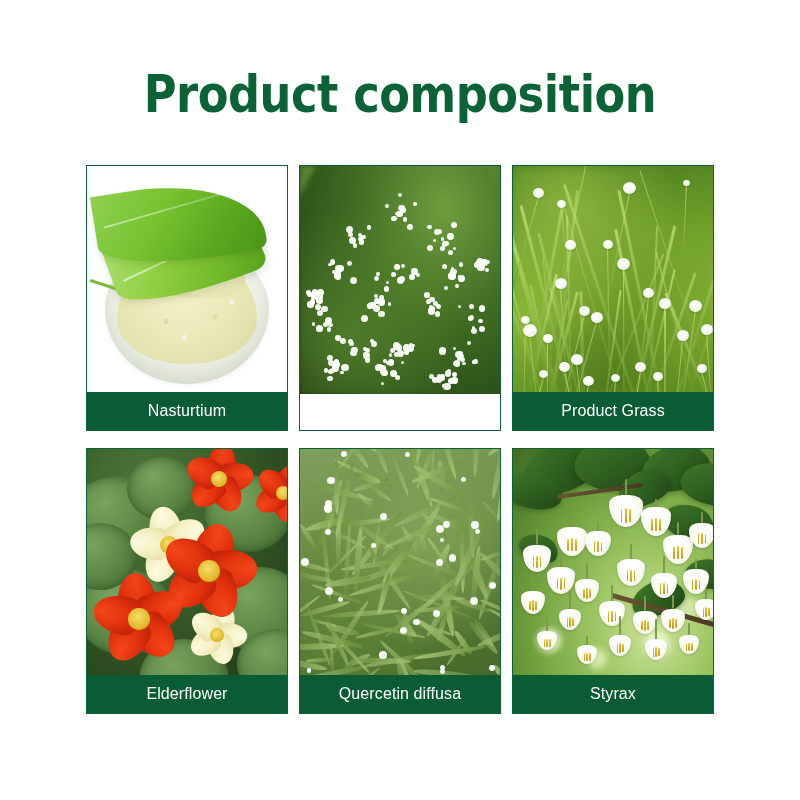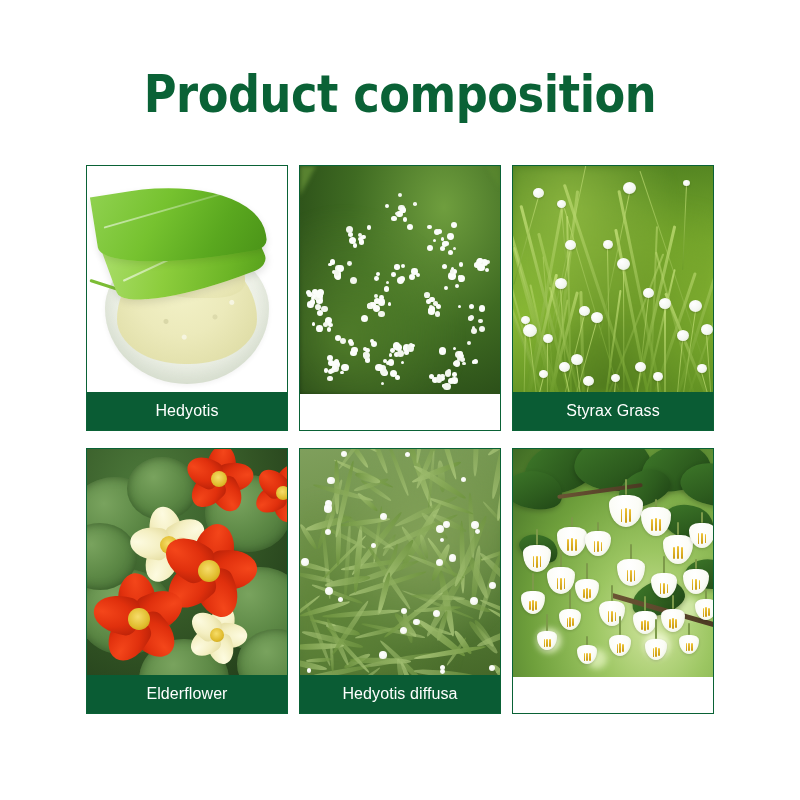--- a/index.html
+++ b/index.html
@@ -305,21 +305,21 @@
         <div class="layer q-bowl"></div>
         <div class="layer q-powder"></div>
         <div class="layer q-powder-speck"></div>
         <div class="layer q-heap"></div>
         <div class="layer q-stem"></div>
         <div class="layer q-leaf-b"></div>
         <div class="layer q-leaf-b-vein"></div>
         <div class="layer q-leaf-a"></div>
         <div class="layer q-leaf-a-vein"></div>
       </div>
-      <div class="caption">Hedyotis</div>
+      <div class="caption">Nasturtium</div>
     </div>
 
     <div class="cell">
       <div class="photo p-elder">
         <div class="layer e-foliage"></div>
         <div id="elder-blooms">
             <span class="bloom" style="left:107.0px;top:57.9px;width:6.0px;height:6.0px;"></span>
             <span class="bloom" style="left:91.0px;top:49.5px;width:5.6px;height:5.6px;"></span>
             <span class="bloom" style="left:85.1px;top:38.2px;width:4.0px;height:4.0px;"></span>
             <span class="bloom" style="left:96.3px;top:44.6px;width:6.7px;height:6.7px;"></span>
@@ -621,21 +621,21 @@
             <span class="layer blade" style="left:144.3px;top:214px;width:1.4px;height:87px;transform-origin:top center;transform:rotate(-3.3deg);opacity:0.8;"></span>
             <span class="button-head" style="left:140px;top:206px;width:10px;height:9.2px;"></span>
             <span class="layer blade" style="left:188.3px;top:206px;width:1.4px;height:84px;transform-origin:top center;transform:rotate(-15.6deg);opacity:0.8;"></span>
             <span class="button-head" style="left:184px;top:198px;width:10px;height:9.2px;"></span>
             <span class="layer blade" style="left:74.8px;top:219px;width:1.4px;height:107px;transform-origin:top center;transform:rotate(9.6deg);opacity:0.8;"></span>
             <span class="button-head" style="left:70px;top:210px;width:11px;height:10.1px;"></span>
             <span class="layer blade" style="left:29.8px;top:211px;width:1.4px;height:122px;transform-origin:top center;transform:rotate(14.2deg);opacity:0.8;"></span>
             <span class="button-head" style="left:26px;top:204px;width:9px;height:8.3px;"></span>
           </div>
       </div>
-      <div class="caption">Styrax Grass</div>
+      <div class="caption">Product Grass</div>
     </div>
 
     <div class="cell">
       <div class="photo p-nast">
         <div id="nast-art">
             <span class="n-leaf" style="left:-18px;top:28px;width:92px;height:82.8px;"></span>
             <span class="n-leaf" style="left:118px;top:26px;width:86px;height:77.4px;"></span>
             <span class="n-leaf" style="left:-10px;top:120px;width:96px;height:86.4px;"></span>
             <span class="n-leaf" style="left:126px;top:118px;width:94px;height:84.60000000000001px;"></span>
             <span class="n-leaf" style="left:52px;top:190px;width:90px;height:81px;"></span>
@@ -843,21 +843,21 @@
             <span class="h-flower" style="left:38.1px;top:147.7px;width:5.2px;height:5.2px;"></span>
             <span class="h-flower" style="left:24.8px;top:50.9px;width:7.1px;height:7.1px;"></span>
             <span class="h-flower" style="left:70.7px;top:93.9px;width:5.1px;height:5.1px;"></span>
             <span class="h-flower" style="left:189.0px;top:133.1px;width:6.8px;height:6.8px;"></span>
             <span class="h-flower" style="left:169.5px;top:148.2px;width:8.1px;height:8.1px;"></span>
             <span class="h-flower" style="left:24.1px;top:55.3px;width:8.3px;height:8.3px;"></span>
             <span class="h-flower" style="left:6.5px;top:219.3px;width:4.9px;height:4.9px;"></span>
             <span class="h-flower" style="left:132.5px;top:160.5px;width:7.8px;height:7.8px;"></span>
           </div>
       </div>
-      <div class="caption">Hedyotis diffusa</div>
+      <div class="caption">Quercetin diffusa</div>
     </div>
 
     <div class="cell">
       <div class="photo p-styrax">
         <div class="layer s-bokeh"></div>
         <div id="styrax-art">
             <span class="s-leaf" style="left:10px;top:-6px;width:72px;height:50px;transform:rotate(-12deg);"></span>
             <span class="s-leaf" style="left:62px;top:-12px;width:78px;height:54px;transform:rotate(8deg);"></span>
             <span class="s-leaf" style="left:128px;top:-4px;width:70px;height:46px;transform:rotate(-6deg);"></span>
             <span class="s-leaf" style="left:168px;top:14px;width:62px;height:42px;transform:rotate(18deg);"></span>
@@ -1025,16 +1025,17 @@
             </span>
             <span class="s-pedicel" style="left:175.2px;top:173.62259533070028px;width:1.6px;height:12px;"></span>
             <span class="s-bell" style="left:166px;top:186px;width:20px;height:19.0px;">
               <span class="s-bell-body" style="width:20px;height:19.0px;"></span>
               <span class="s-stamen" style="left:6.8px;top:8.0px;width:1.6px;height:8.0px;"></span>
               <span class="s-stamen" style="left:9.4px;top:7.6px;width:1.6px;height:8.7px;"></span>
               <span class="s-stamen" style="left:12.0px;top:8.2px;width:1.6px;height:7.6px;"></span>
             </span>
           </div>
       </div>
+      <div class="caption">Styrax</div>
     </div>
 
   </div>
 </div>
 
 </body></html>

